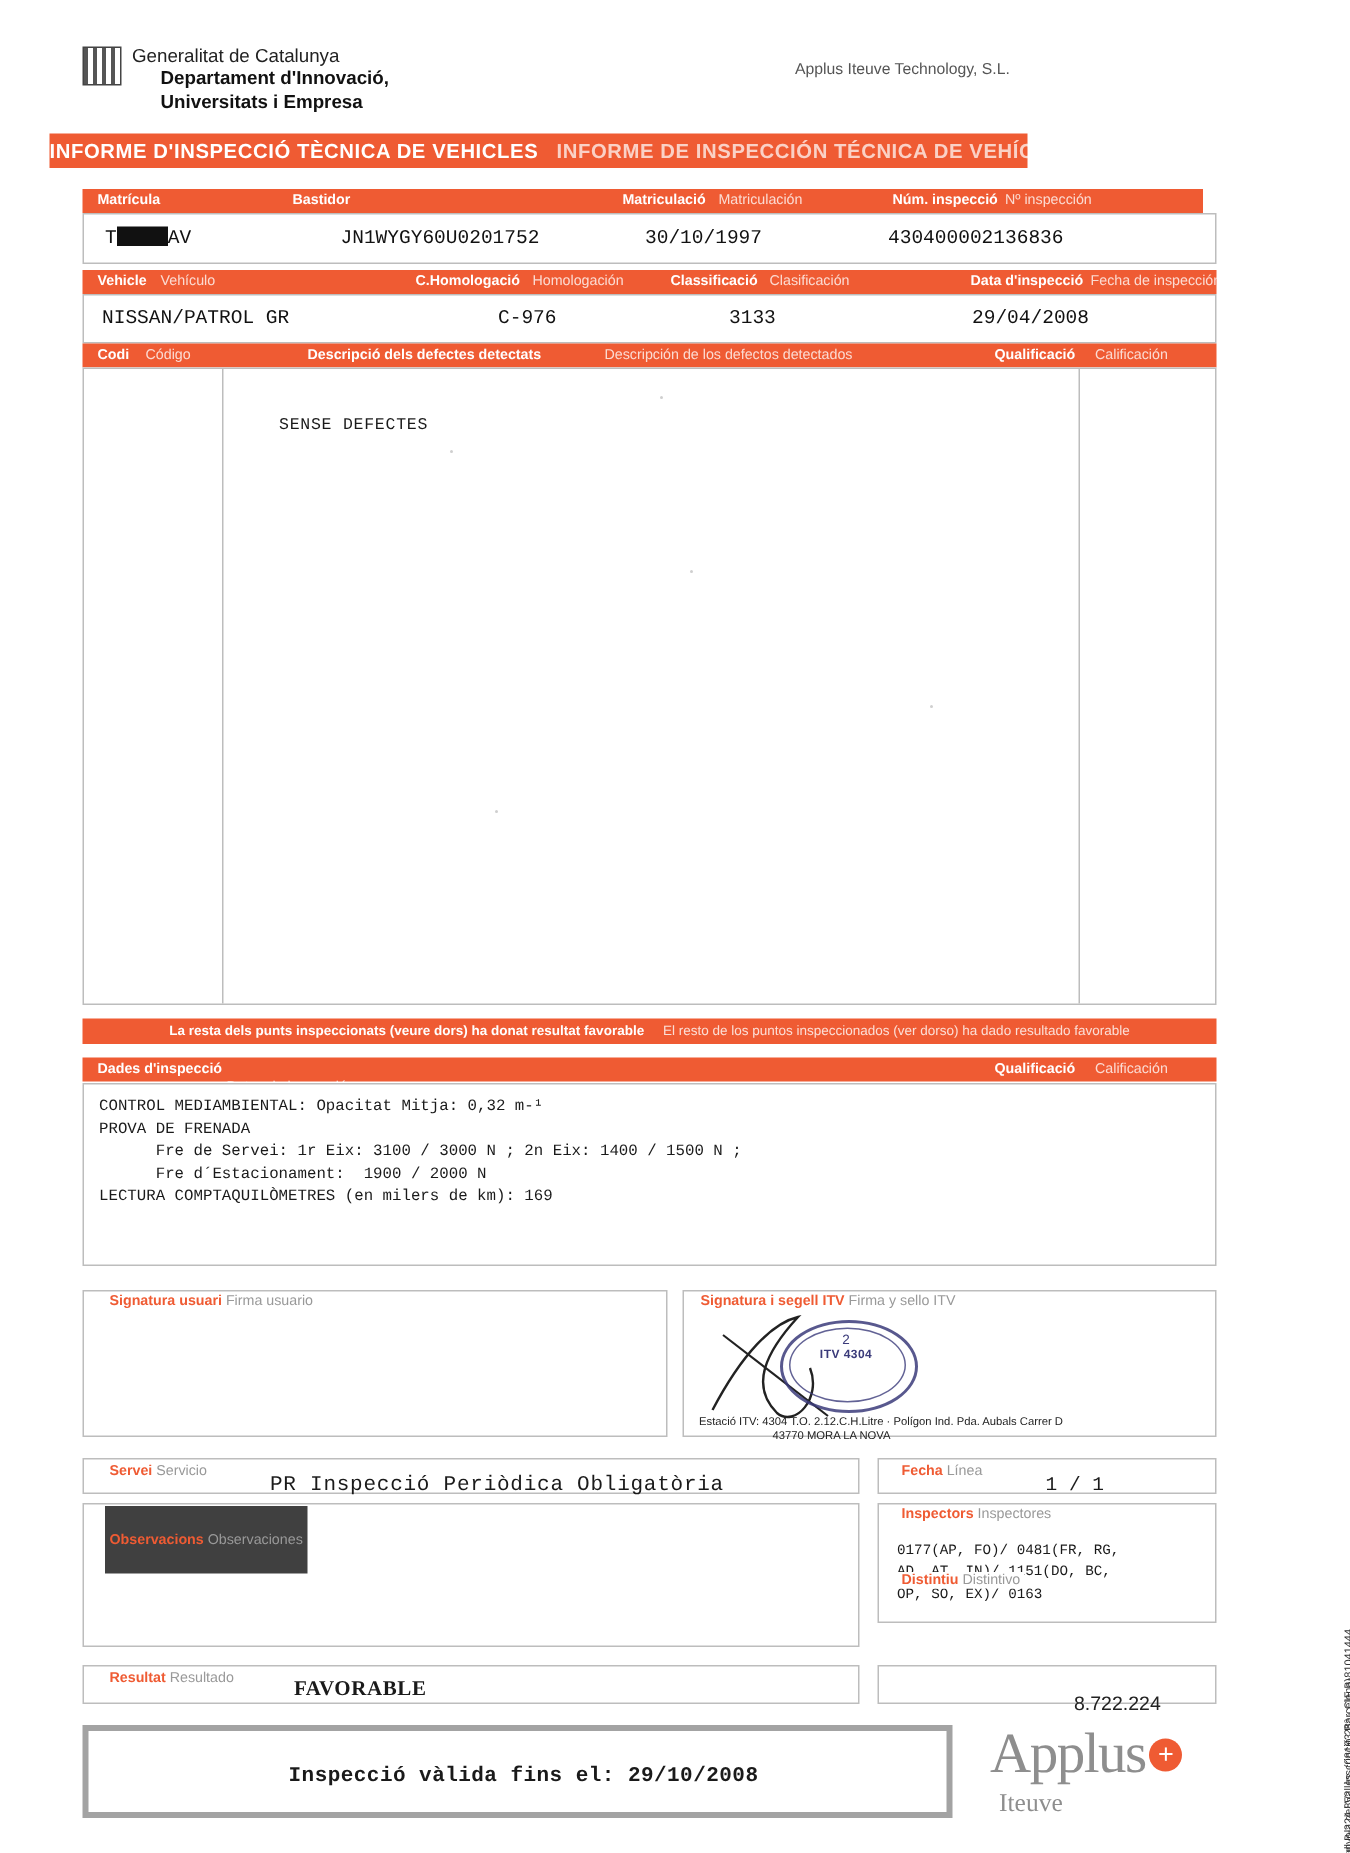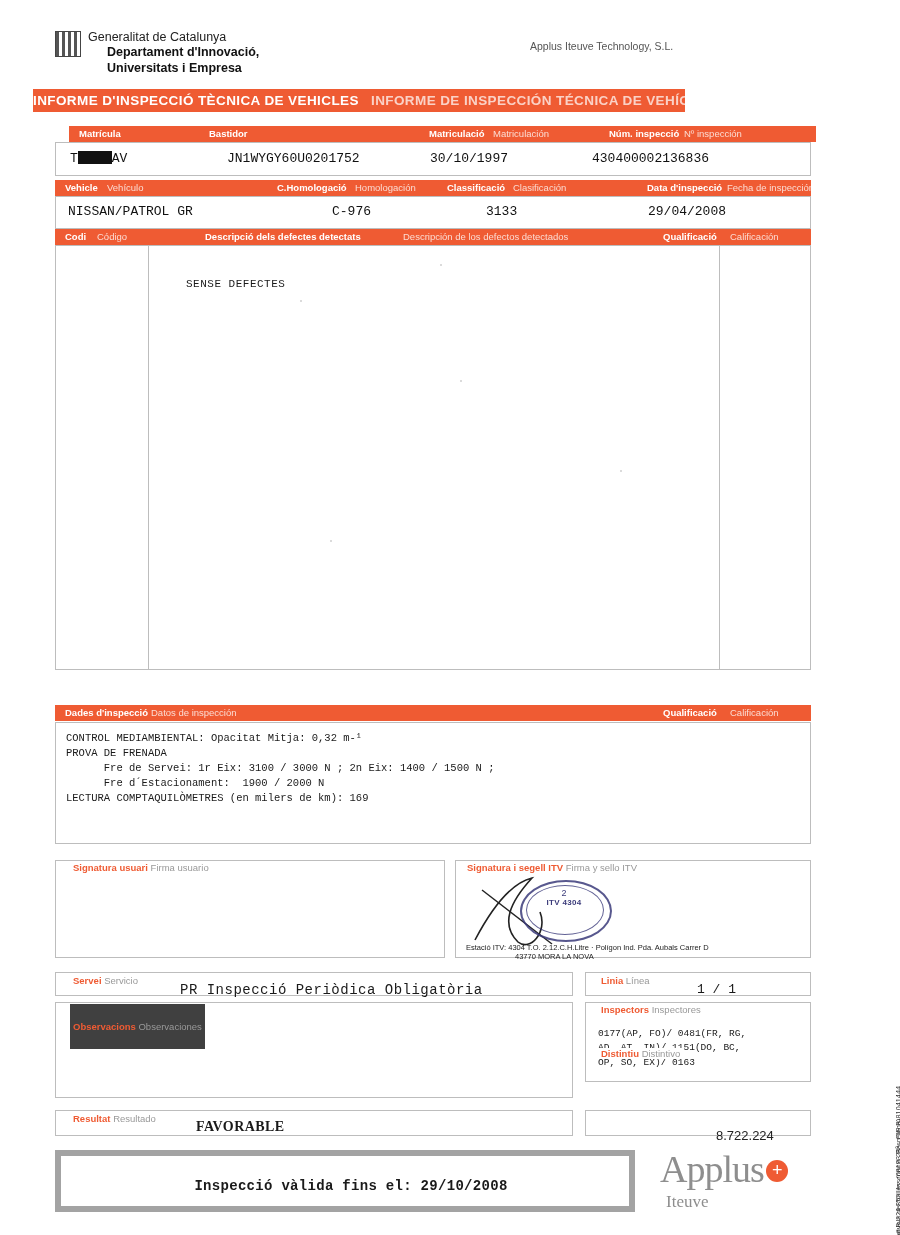--- a/index.html
+++ b/index.html
@@ -261,21 +261,21 @@
   .distintiu-val {
     position: absolute;
     left: 716px; top: 1128px;
     font-size: 13px;
     color: #222;
   }
   .validbox {
     position: absolute;
     left: 55px; top: 1150px;
     width: 580px; height: 62px;
-    border: 6px solid #a3a3a3;
+    border: 4px solid #a3a3a3;
     box-sizing: border-box;
   }
   .validtext {
     position: absolute;
     left: 0; top: 22px;
     width: 580px;
     text-align: center;
     font-family: "Liberation Mono", monospace;
     font-size: 14px;
     font-weight: bold;
@@ -348,21 +348,21 @@
       <div class="l2">Universitats i Empresa</div>
     </div>
   </div>
   <div class="applus-top">Applus Iteuve Technology, S.L.</div>
 
   <div class="bar title">
     <span>INFORME D'INSPECCIÓ TÈCNICA DE VEHICLES</span>
     <span class="es" style="margin-left:8px;">INFORME DE INSPECCIÓN TÉCNICA DE VEHÍCULOS</span>
   </div>
 
-  <div class="rowbar" style="left:69px; top:126px; width:747px;">
+  <div class="rowbar" style="left:55px; top:126px; width:747px;">
     <span class="lbl" style="left:10px;">Matrícula</span>
     <span class="lbl" style="left:140px;">Bastidor</span>
     <span class="lbl" style="left:360px;">Matriculació</span>
     <span class="lbl es" style="left:424px;">Matriculación</span>
     <span class="lbl" style="left:540px;">Núm. inspecció</span>
     <span class="lbl es" style="left:615px;">Nº inspección</span>
   </div>
 
   <div class="boxline" style="left:55px; top:142px; width:756px; height:34px;"></div>
   <div class="val" style="left:70px; top:151px;">
@@ -402,24 +402,28 @@
     <div class="vline" style="left:663px;"></div>
     <div class="defect-text">SENSE DEFECTES</div>
   </div>
 
   <div class="speck" style="left:300px; top:300px;"></div>
   <div class="speck" style="left:440px; top:264px;"></div>
   <div class="speck" style="left:460px; top:380px;"></div>
   <div class="speck" style="left:330px; top:540px;"></div>
   <div class="speck" style="left:620px; top:470px;"></div>
 
+  <div class="footnote-bar">
+    <span>La resta dels punts inspeccionats (veure dors) ha donat resultat favorable</span>
+    <span class="es" style="margin-left:10px;">El resto de los puntos inspeccionados (ver dorso) ha dado resultado favorable</span>
+  </div>
 
   <div class="rowbar" style="left:55px; top:705px; width:756px;">
     <span class="lbl" style="left:10px;">Dades d'inspecció</span>
-    <span class="lbl es" style="left:96px;">Datos de inspección</span>
+    <span class="lbl es" style="left:96px;margin-top:12px;">Datos de inspección</span>
     <span class="lbl" style="left:608px;">Qualificació</span>
     <span class="lbl es" style="left:675px;">Calificación</span>
   </div>
   <div class="inspdata">CONTROL MEDIAMBIENTAL: Opacitat Mitja: 0,32 m-¹
 PROVA DE FRENADA
       Fre de Servei: 1r Eix: 3100 / 3000 N ; 2n Eix: 1400 / 1500 N ;
       Fre d´Estacionament:  1900 / 2000 N
 LECTURA COMPTAQUILÒMETRES (en milers de km): 169</div>
 
   <div class="sigbox" style="left:55px; top:860px; width:390px; height:98px;"></div>
@@ -451,21 +455,21 @@
 
   <div class="boxline" style="left:55px; top:972px; width:518px; height:24px;"></div>
   <div class="gray-label" style="left:70px; top:975px; background:#fff; padding:0 3px;">
     <span>Servei</span>
     <span class="es">Servicio</span>
   </div>
   <div class="servei-val">PR Inspecció Periòdica Obligatòria</div>
 
   <div class="boxline" style="left:585px; top:972px; width:226px; height:24px;"></div>
   <div class="gray-label" style="left:598px; top:975px; background:#fff; padding:0 3px;">
-    <span>Linia</span>
+    <span>Fecha</span>
     <span class="es">Línea</span>
   </div>
   <div class="linia-val">1 / 1</div>
 
   <div class="boxline" style="left:55px; top:1002px; width:518px; height:96px;"></div>
   <div class="gray-label" style="left:70px; top:1004px; background:#404040; padding:17px 3px;">
     <span>Observacions</span>
     <span class="es">Observaciones</span>
   </div>
   <div class="mono-sm" style="position:absolute; left:70px; top:1022px;"></div>

